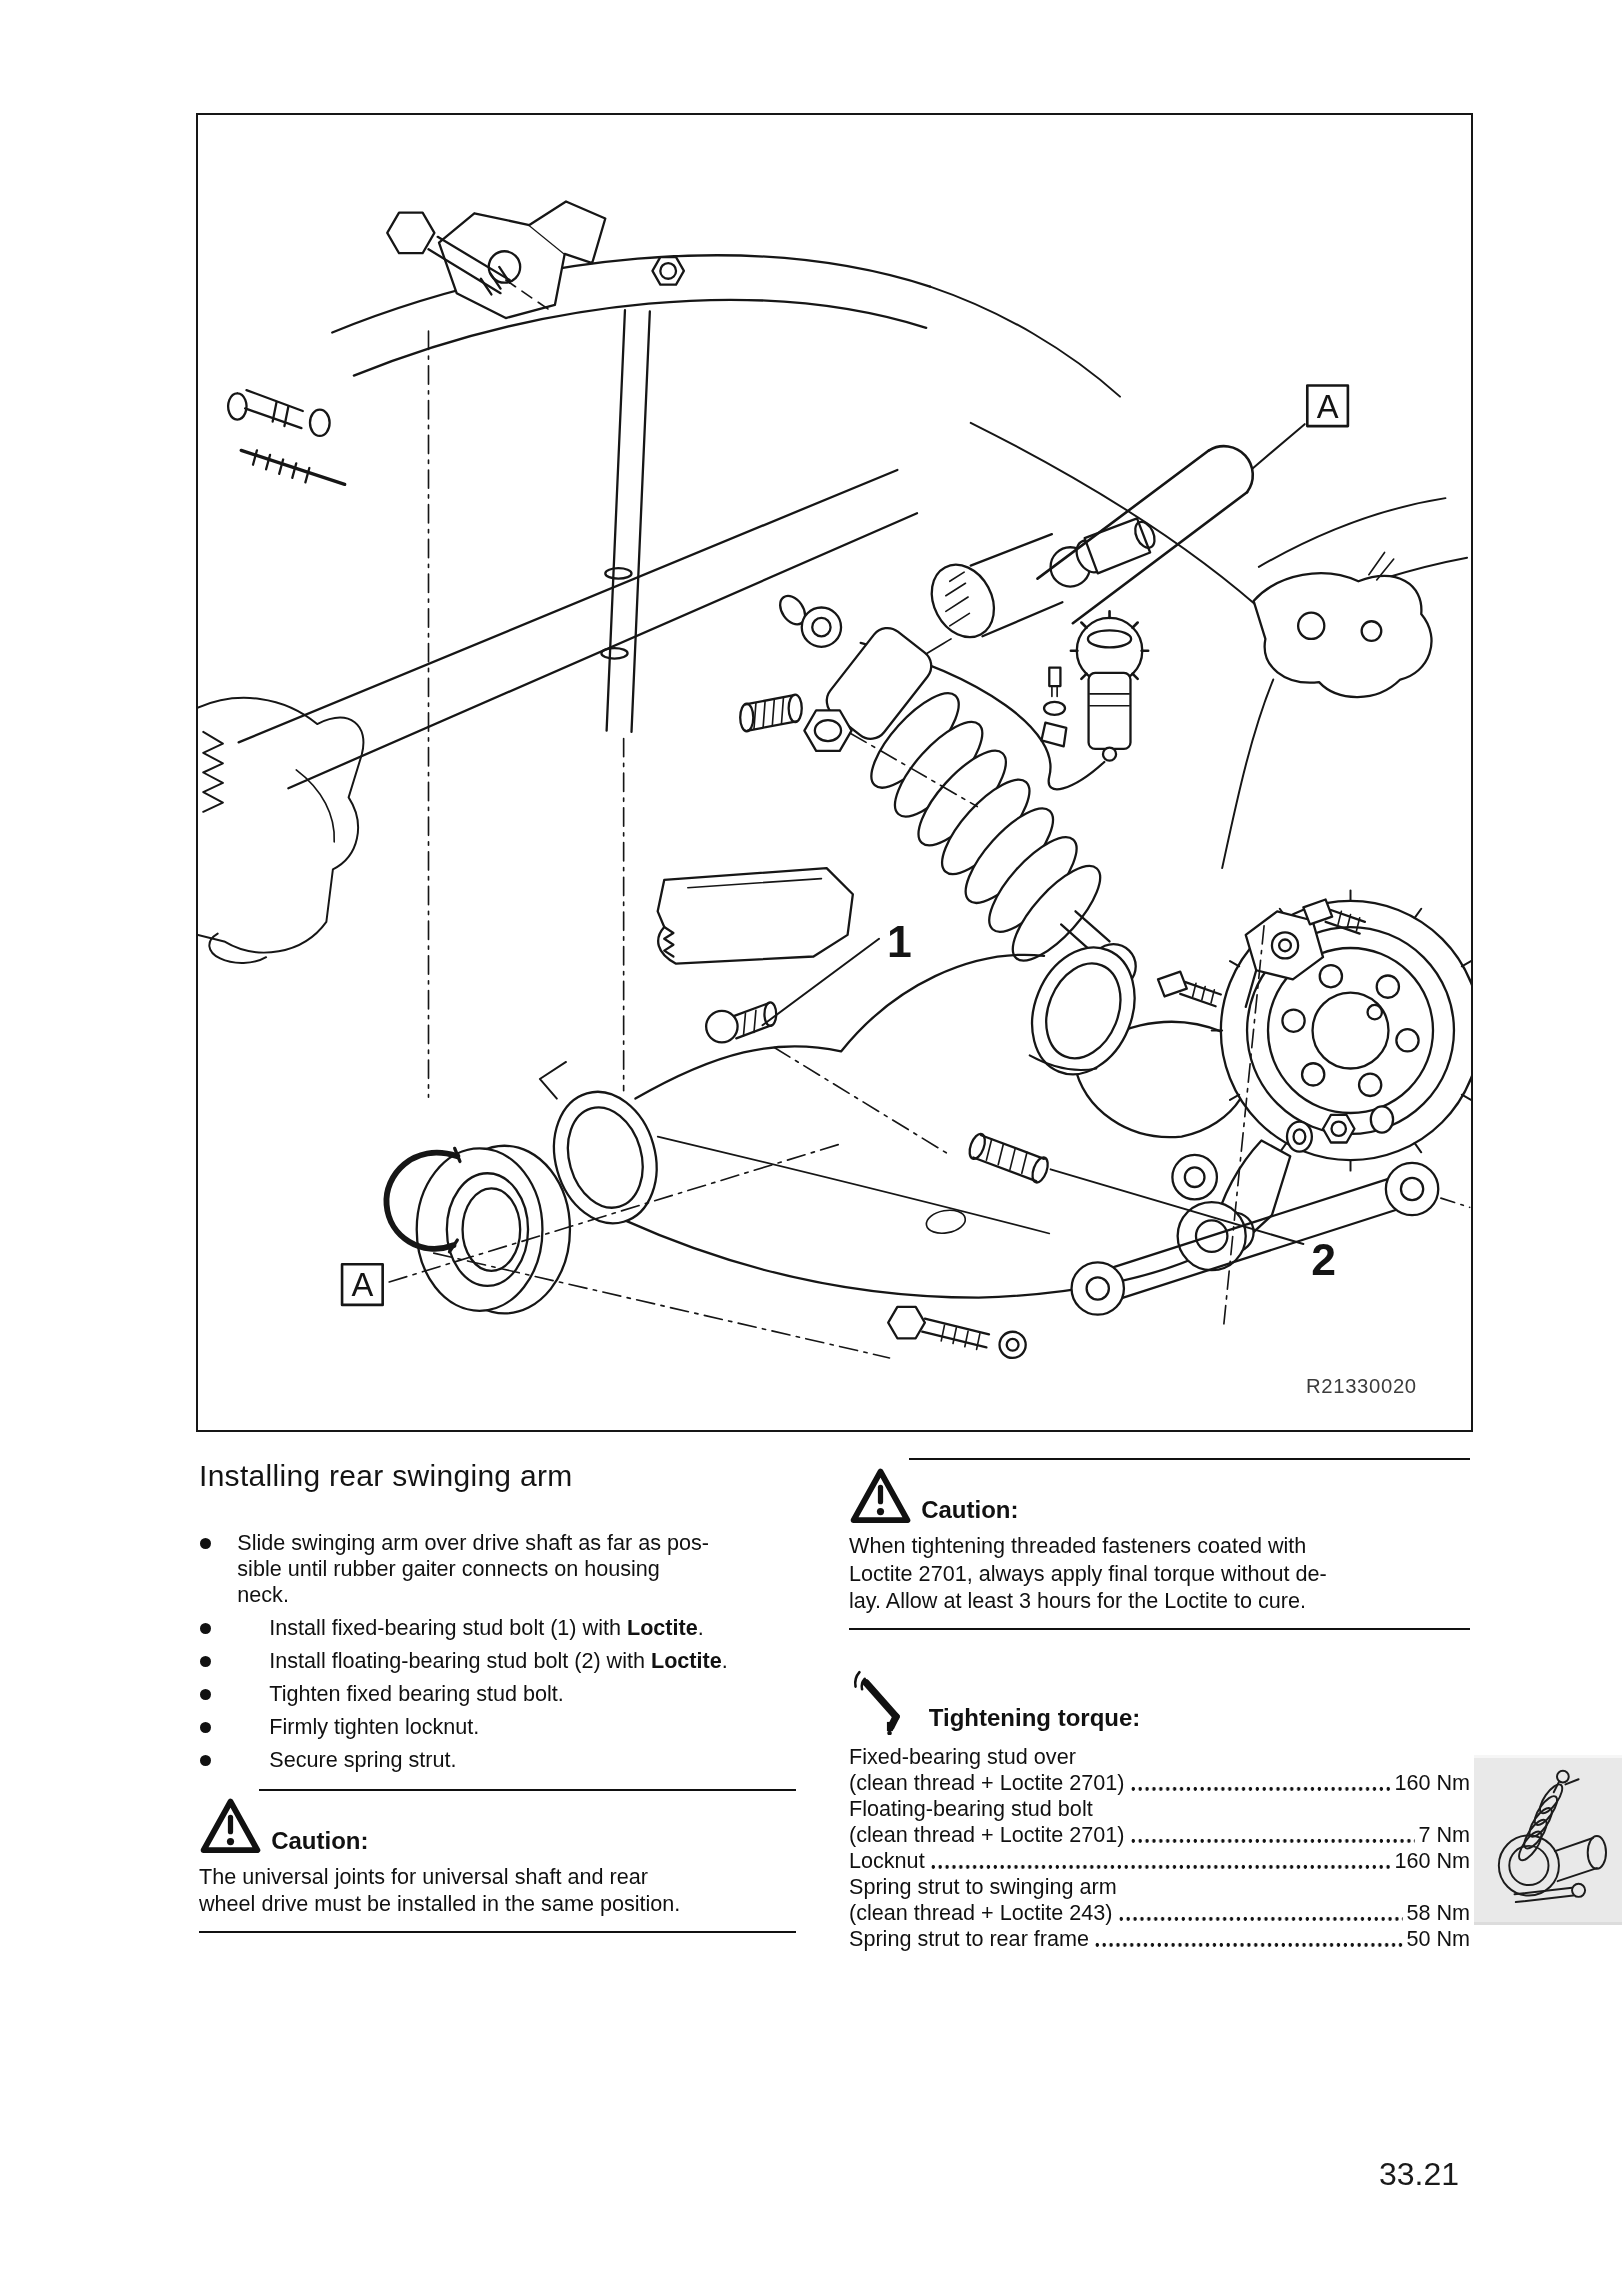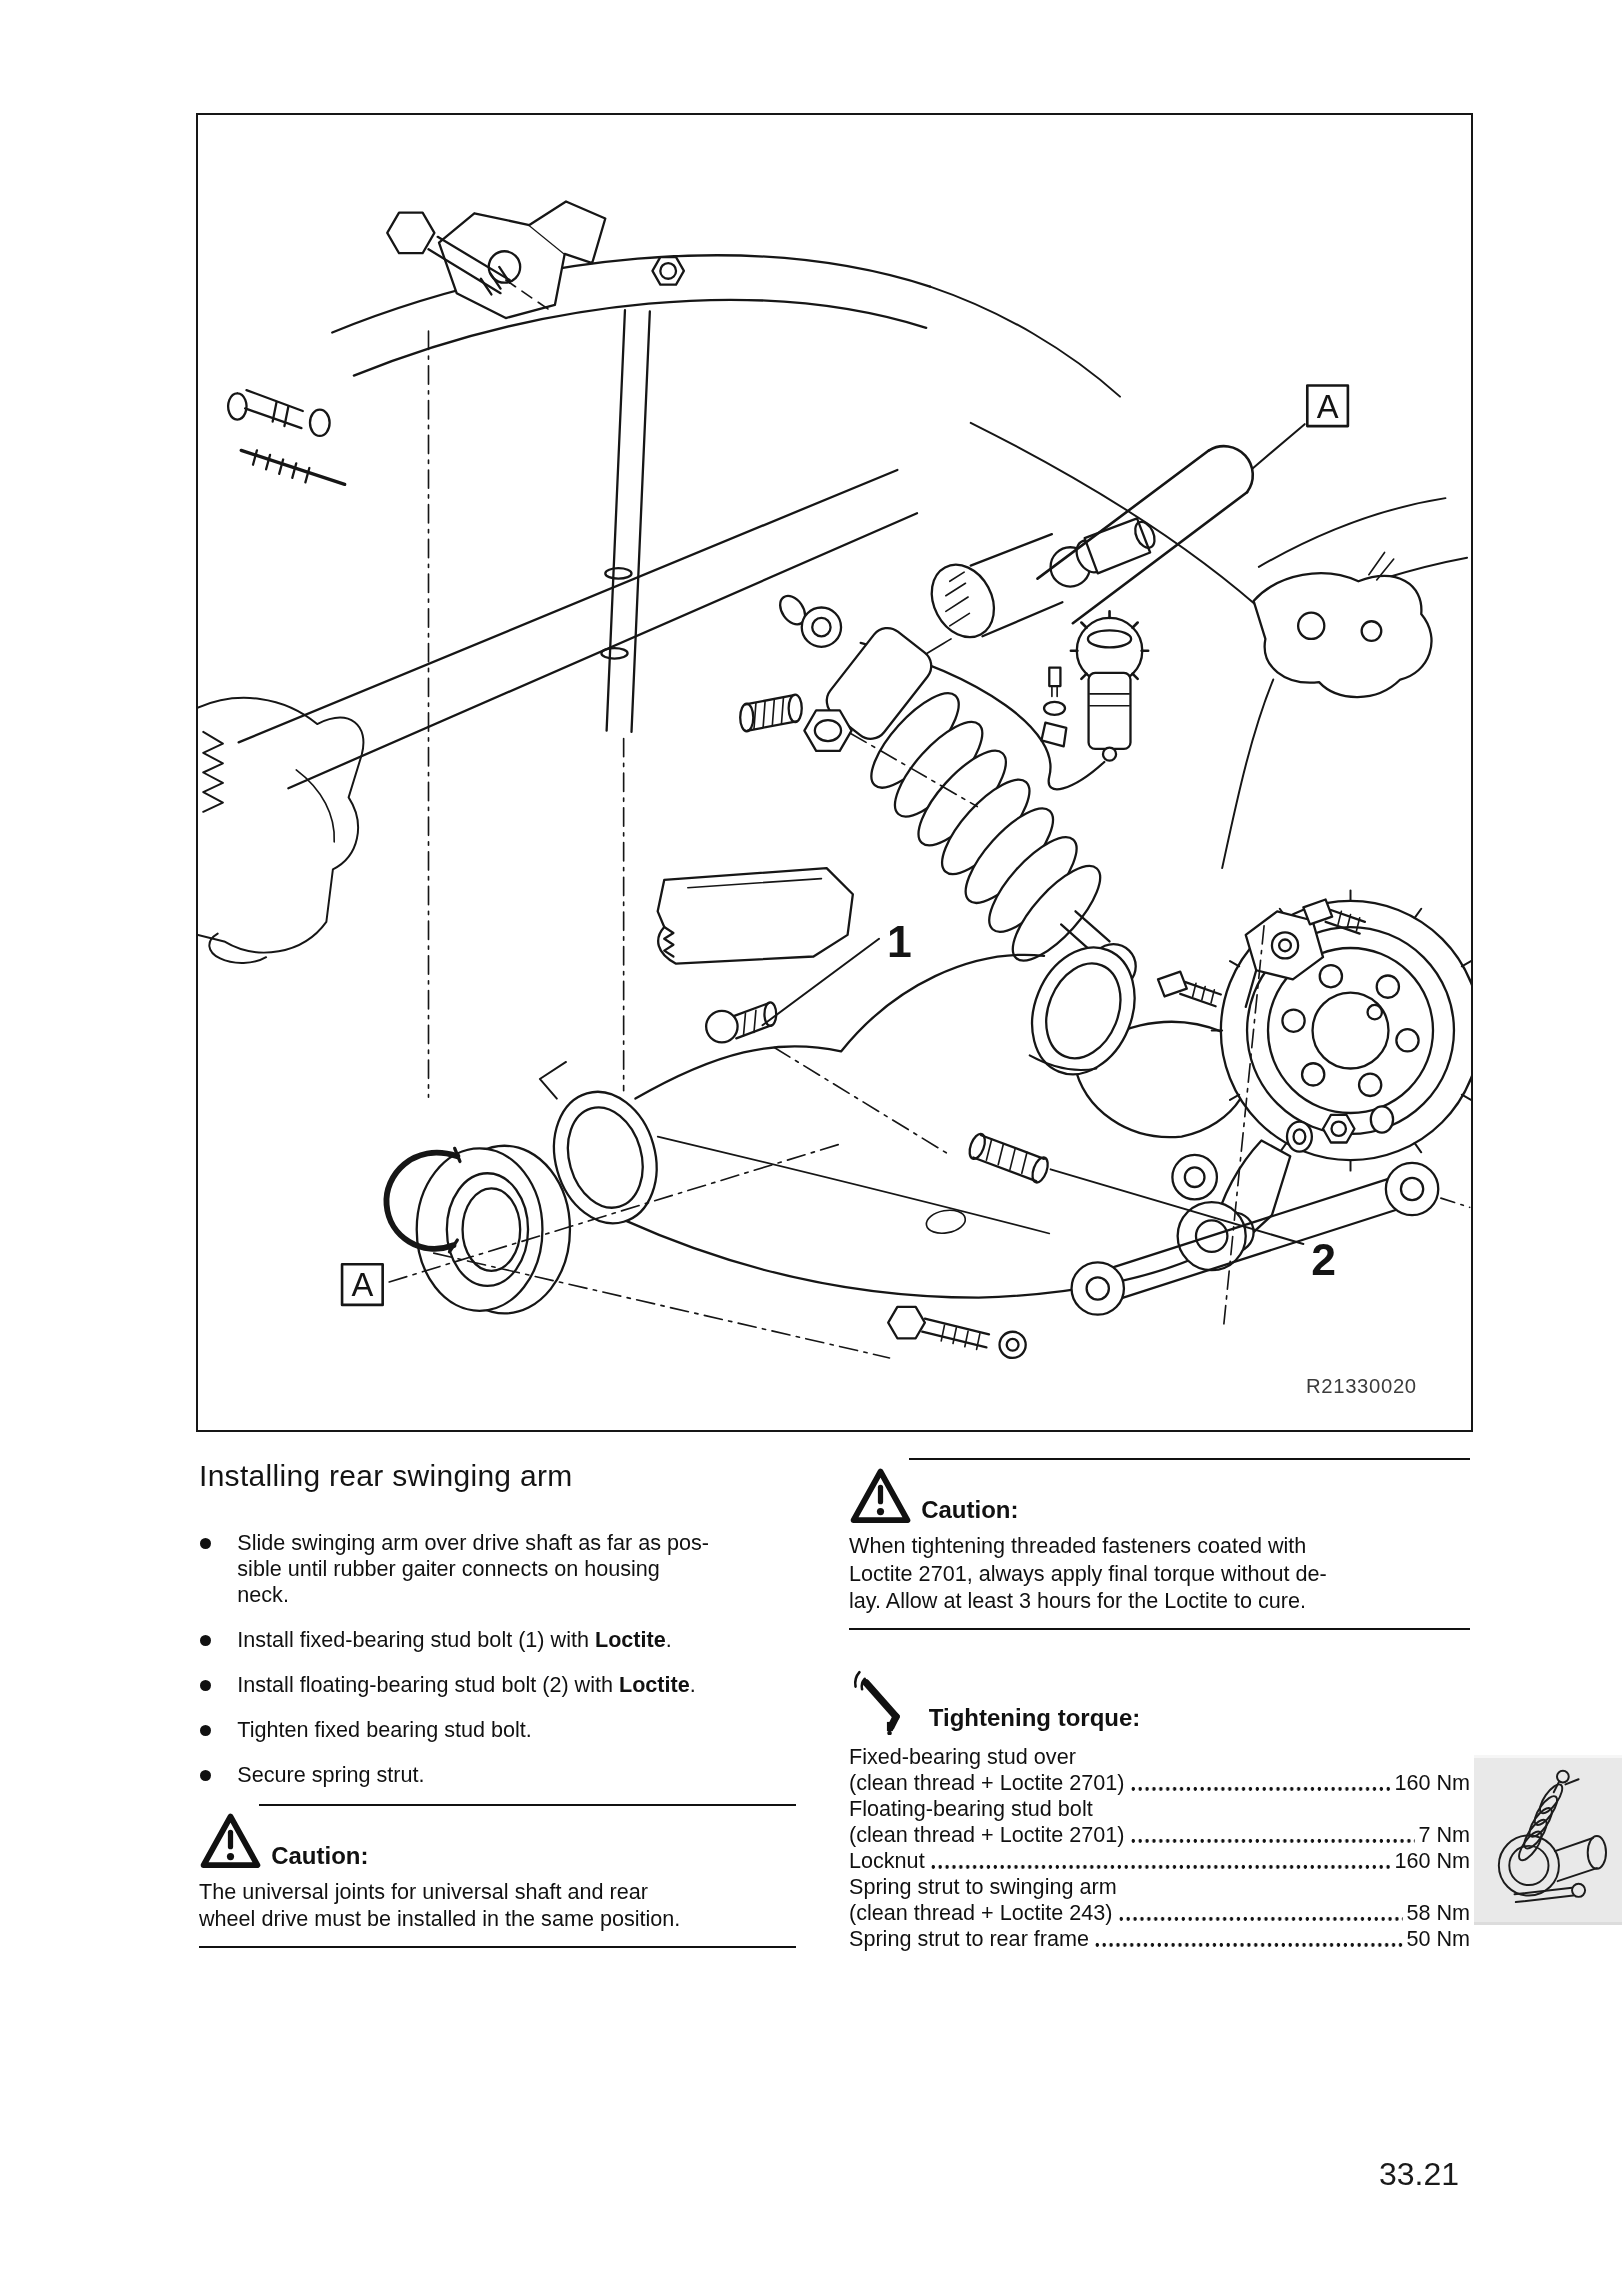--- a/index.html
+++ b/index.html
@@ -15,21 +15,21 @@
   .figure-box svg{display:block;width:100%;height:100%;}
 
   
   .left-col{position:absolute;left:199px;top:1458px;width:597px;}
   .right-col{position:absolute;left:849px;top:1458px;width:621px;}
 
   h1.title{font-size:30px;font-weight:400;letter-spacing:0.3px;margin:0;line-height:35px;color:#141414;}
 
   .bullet-list{margin-top:37px;}
   .bullet-row{display:flex;align-items:flex-start;margin:0 0 0 0;}
-  .bullet-row + .bullet-row{margin-top:19px;}
+  .bullet-row + .bullet-row{margin-top:7px;gap:32px;}
   .dot{flex:0 0 11px;width:11px;height:11px;border-radius:50%;background:#111;margin:7.9px 26px 0 1.3px;}
   .btext{font-size:21.6px;line-height:26px;white-space:pre-line;}
   .btext b{font-weight:700;}
 
   .caution{margin-top:15.7px;position:relative;}
   .c-rule-top{border-top:2.6px solid #111;margin-left:60px;}
   .c-head{display:flex;align-items:flex-end;margin-top:2.6px;height:63px;}
   .warn-tri{width:63px;height:59px;flex:0 0 63px;}
   .c-title{font-size:24px;font-weight:700;margin-left:9.2px;padding-bottom:1.3px;}
   .c-body{font-size:21.6px;line-height:27.5px;margin:6.5px 0 0 0;white-space:pre-line;}
@@ -326,20 +326,24 @@
         <span class="dot"></span>
         <span class="btext"><span>Install fixed-bearing stud bolt (1) with </span><b>Loctite</b><span>.</span></span>
       </div>
       <div class="bullet-row">
         <span class="dot"></span>
         <span class="btext"><span>Install floating-bearing stud bolt (2) with </span><b>Loctite</b><span>.</span></span>
       </div>
       <div class="bullet-row">
         <span class="dot"></span>
         <span class="btext"><span>Tighten fixed bearing stud bolt.</span></span>
+      </div>
+      <div class="bullet-row">
+        <span class="dot"></span>
+        <span class="btext"><span>Firmly tighten locknut.</span></span>
       </div>
       <div class="bullet-row">
         <span class="dot"></span>
         <span class="btext"><span>Secure spring strut.</span></span>
       </div>
     </div>
 
   <div class="caution">
     <div class="c-rule-top"></div>
     <div class="c-head">

